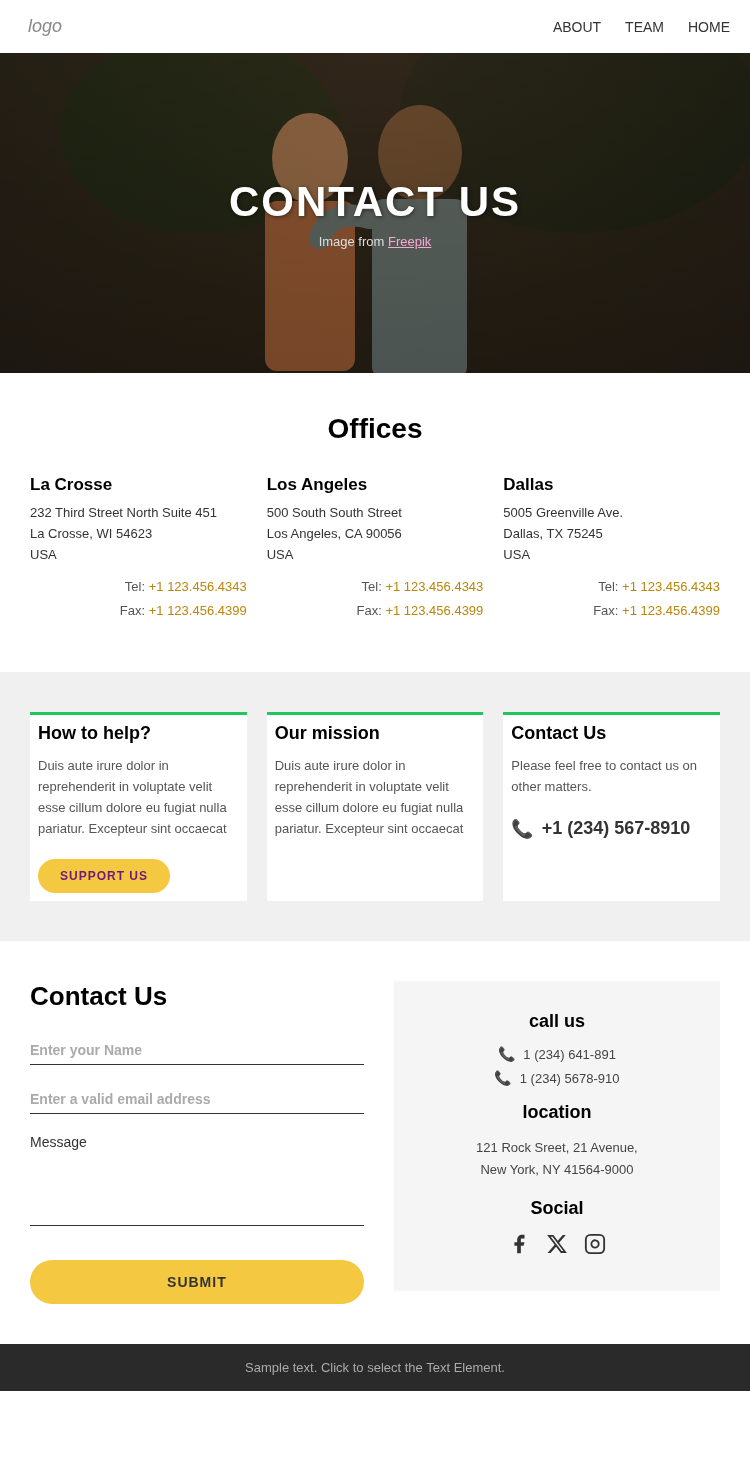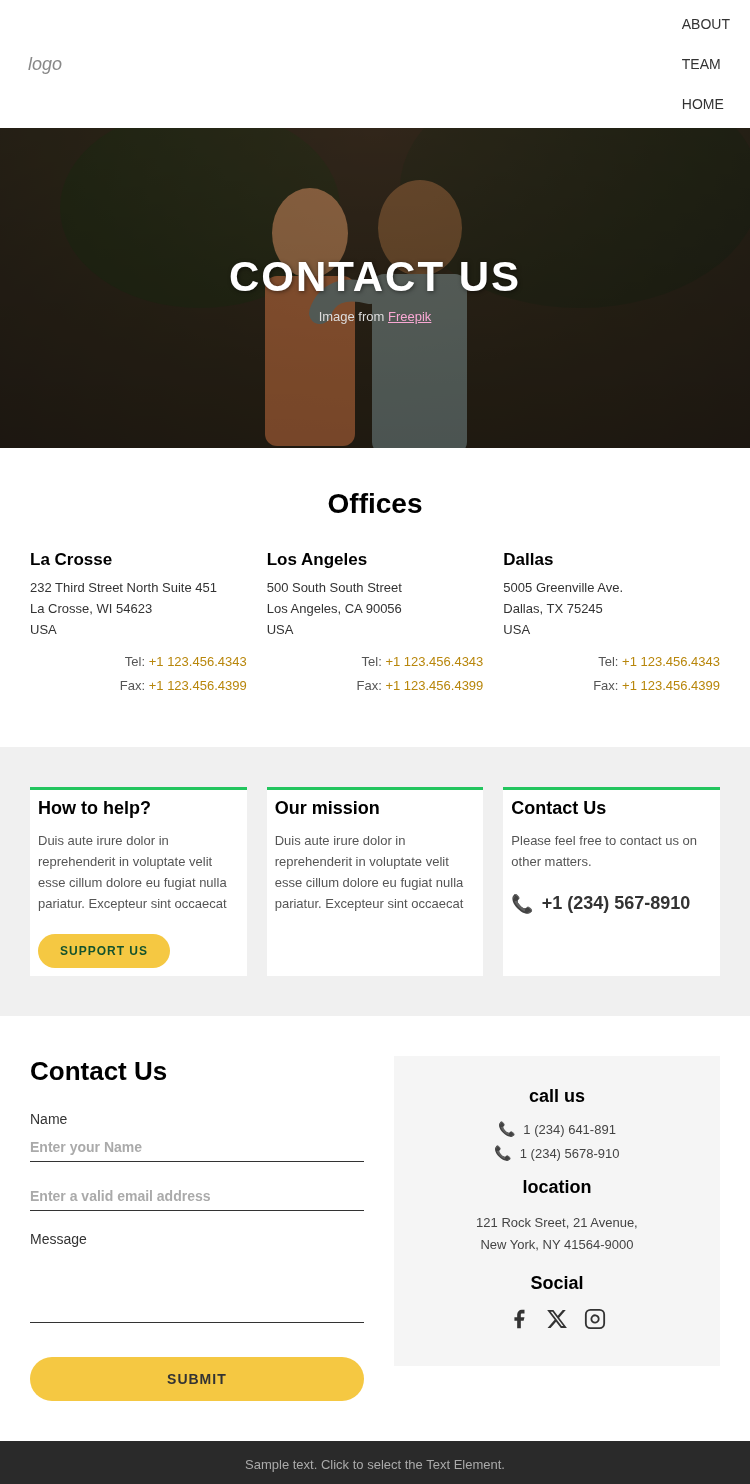--- a/index.html
+++ b/index.html
@@ -8,21 +8,21 @@
     
     nav {
       display: flex;
       justify-content: space-between;
       align-items: center;
       padding: 16px 20px;
       background: #fff;
       margin-left: 8px;
     }
     .nav-logo { font-size: 18px; color: #888; font-style: italic; }
-    .nav-links { display: flex; gap: 24px; flex-direction: column; }
+    .nav-links { display: flex; gap: 24px; }
     .nav-link { font-size: 14px; color: #333; text-decoration: none; font-weight: 500; cursor: pointer; }
 
     
     .hero {
       position: relative;
       height: 320px;
       background: #2a2a2a;
       display: flex;
       flex-direction: column;
       align-items: center;
@@ -114,21 +114,21 @@
       margin-bottom: 12px;
     }
     .info-card-text {
       font-size: 13px;
       color: #555;
       line-height: 1.6;
       margin-bottom: 20px;
     }
     .support-btn {
       background: #f5c842;
-      color: #14532d;
+      color: #701a75;
       border: none;
       padding: 10px 22px;
       border-radius: 20px;
       font-size: 12px;
       font-weight: 700;
       letter-spacing: 1px;
       cursor: pointer;
       text-transform: uppercase;
     }
     .phone-number {
@@ -356,21 +356,20 @@
 
   </div>
 </section>
 
 <section class="contact-section">
 
   <div class="contact-form-col">
     <h2 class="contact-title">Contact Us</h2>
 
     <div class="form-group">
-      <label class="form-label">Name</label>
       <input class="form-input" type="text" placeholder="Enter your Name" style="">
     </div>
 
     <div class="form-group">
       <input class="form-input" type="email" placeholder="Enter a valid email address" style="">
     </div>
 
     <div class="form-group">
       <label class="form-label">Message</label>
       <textarea class="form-textarea" style=""></textarea>

